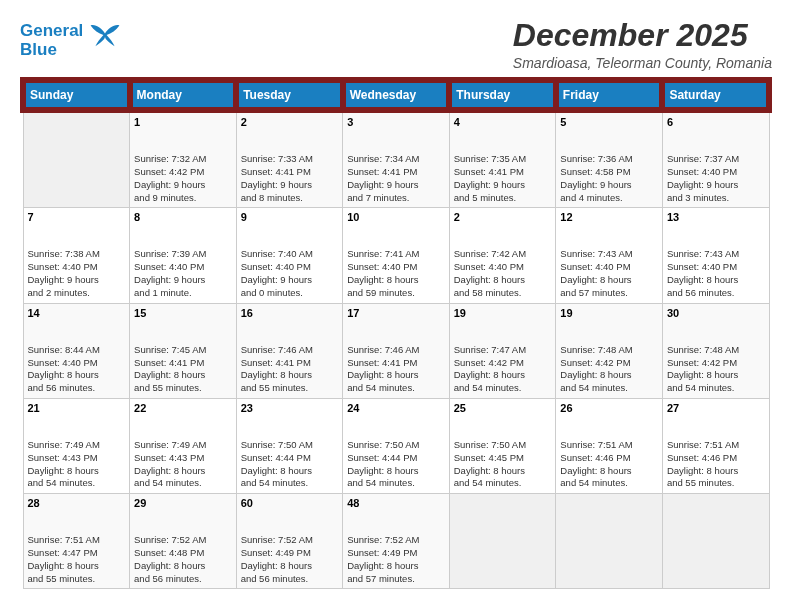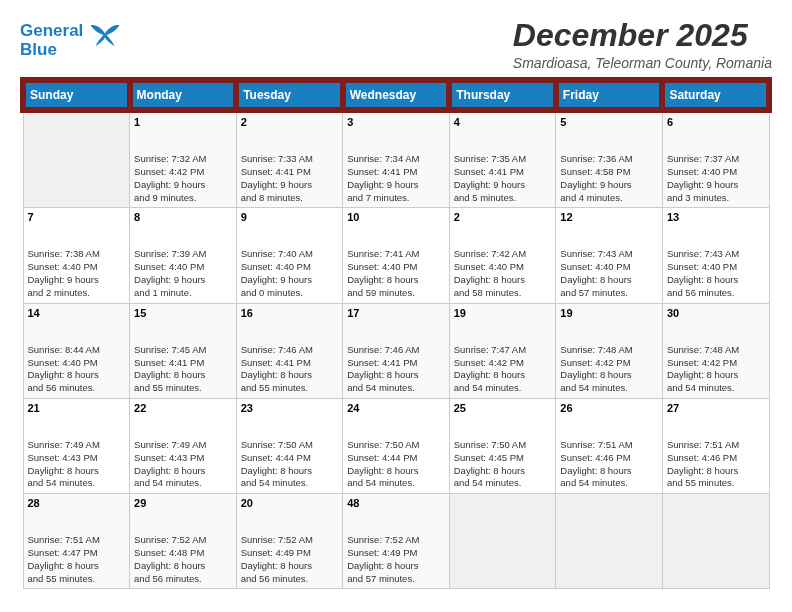--- a/index.html
+++ b/index.html
@@ -333,21 +333,21 @@
 and 55 minutes.</div>
           </td>
           <td>
             <span class="day-num">29</span>
             <div class="day-info" style="white-space: pre-line;">Sunrise: 7:52 AM
 Sunset: 4:48 PM
 Daylight: 8 hours
 and 56 minutes.</div>
           </td>
           <td>
-            <span class="day-num">20</span>
+            <span class="day-num">60</span>
             <div class="day-info" style="white-space: pre-line;">Sunrise: 7:52 AM
 Sunset: 4:49 PM
 Daylight: 8 hours
 and 56 minutes.</div>
           </td>
           <td>
             <span class="day-num">48</span>
             <div class="day-info" style="white-space: pre-line;">Sunrise: 7:52 AM
 Sunset: 4:49 PM
 Daylight: 8 hours

